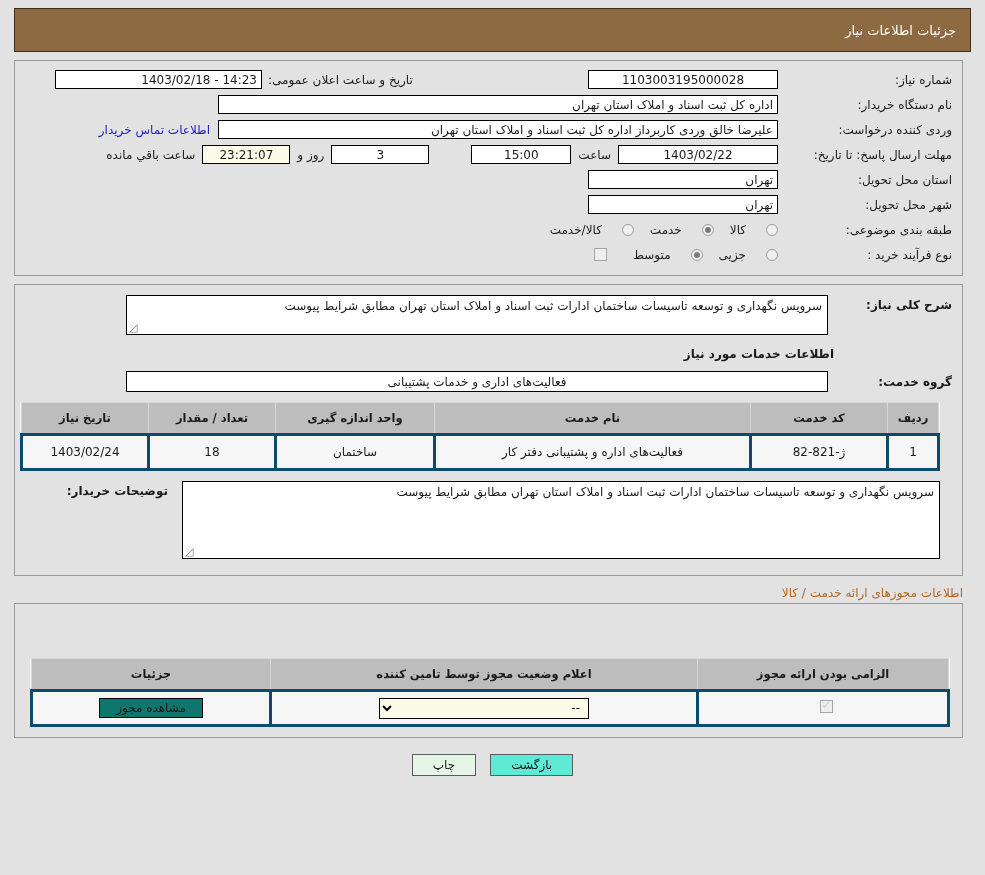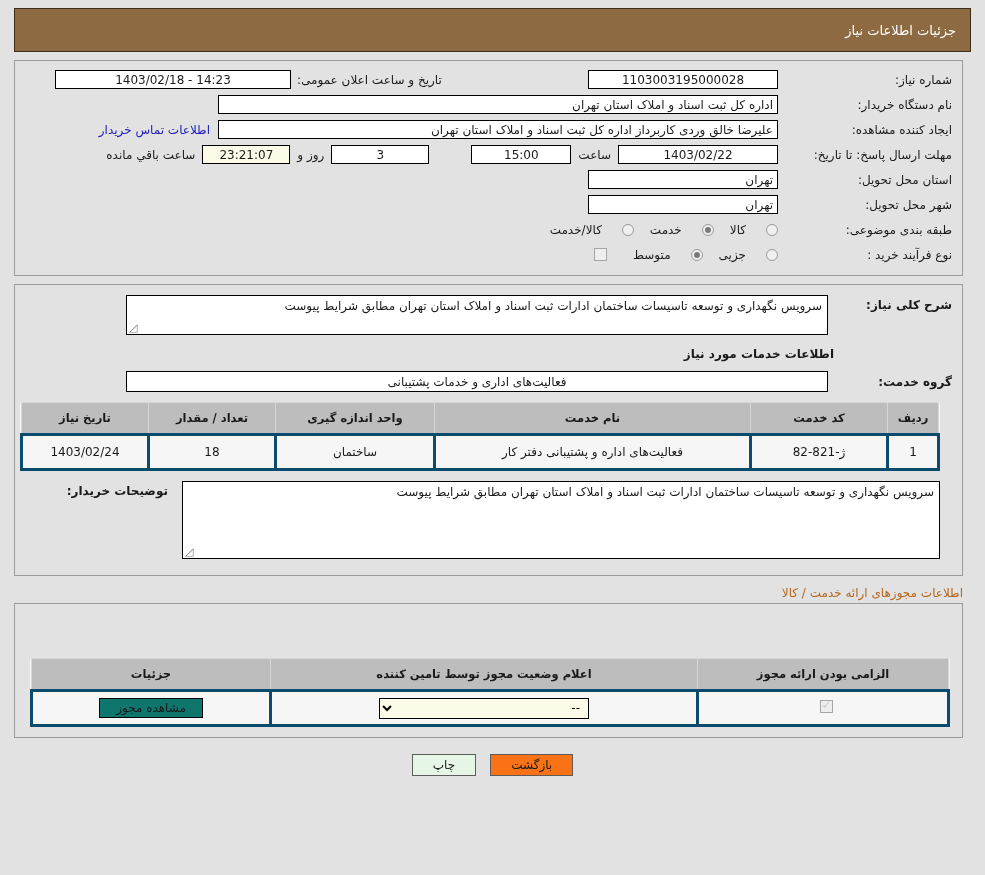--- a/index.html
+++ b/index.html
@@ -98,21 +98,21 @@
 
   .w-needno  { width: 190px; }
   .w-buyer   { width: 560px; }
   .w-creator { width: 560px; }
   .w-date    { width: 160px; }
   .w-time    { width: 100px; }
   .w-days    { width: 98px; }
   .w-count   { width: 88px; background:#fbfbe8; }
   .w-prov    { width: 190px; }
   .w-city    { width: 190px; }
-  .w-pub     { width: 236px; }
+  .w-pub     { width: 207px; text-align: right; }
 
   .mini-lbl { font-size: 12px; padding: 0 7px; white-space: nowrap; }
 
   .linkish {
     color: #2020c0;
     font-size: 12px;
     padding: 0 8px;
     white-space: nowrap;
     cursor: pointer;
   }
@@ -264,21 +264,21 @@
     margin-top: 16px;
     position: relative;
     z-index: 2;
   }
   .btn {
     border: 1px solid #5c5c5c;
     font-size: 12px;
     padding: 3px 20px;
     cursor: pointer;
   }
-  .btn-back { background: #f97316; }
+  .btn-back { background: #5eead4; }
   .btn-print { background: #e6f6e6; }
 </style>
 </head>
 <body>
 
 <div class="watermark">
   <span class="red">W</span><span>AriaTender.net</span>
 </div>
 
 <div class="titlebar">
@@ -295,21 +295,21 @@
     <div class="fld w-pub">14:23 - 1403/02/18</div>
     <div style="width:30px"></div>
   </div>
 
   <div class="row">
     <div class="lbl lbl-w">نام دستگاه خریدار:</div>
     <div class="fld w-buyer rtl-text">اداره کل ثبت اسناد و املاک استان تهران</div>
   </div>
 
   <div class="row">
-    <div class="lbl lbl-w">ایجاد کننده مشاهده:</div>
+    <div class="lbl lbl-w">وردی کننده درخواست:</div>
     <div class="fld w-creator rtl-text">علیرضا خالق وردی کاربرداز اداره کل ثبت اسناد و املاک استان تهران</div>
     <div class="linkish">اطلاعات تماس خریدار</div>
   </div>
 
   <div class="row">
     <div class="lbl lbl-w">مهلت ارسال پاسخ: تا تاریخ:</div>
     <div class="fld w-date">1403/02/22</div>
     <div class="mini-lbl">ساعت</div>
     <div class="fld w-time">15:00</div>
     <div style="width:42px"></div>

